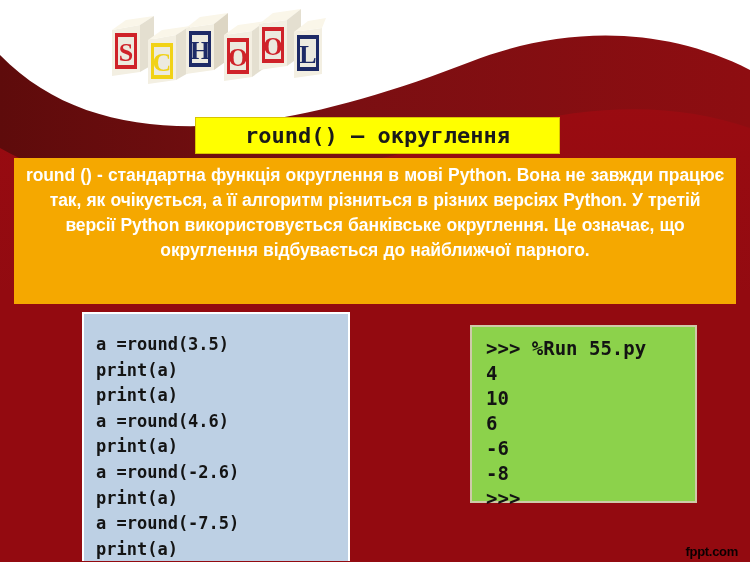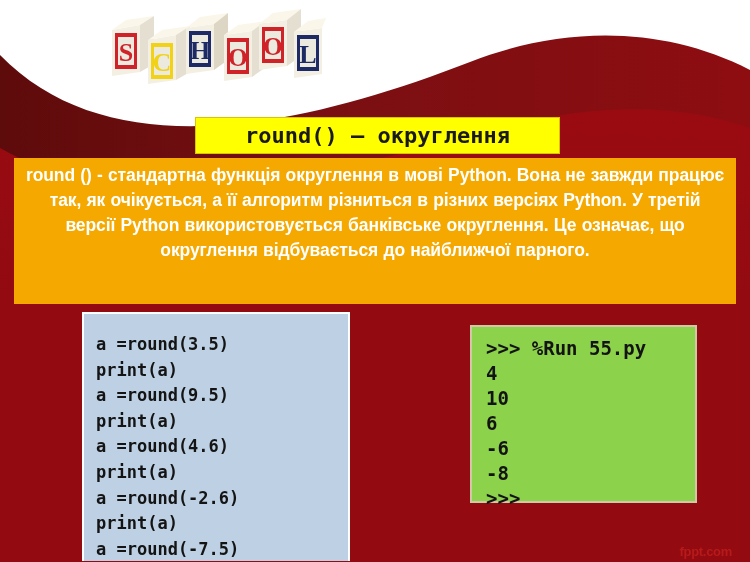--- a/index.html
+++ b/index.html
@@ -121,27 +121,27 @@
     font-size: 19px;
     font-weight: bold;
     color: #131313;
     line-height: 25px;
     white-space: pre;
   }
 
   
   #watermark {
     position: absolute;
-    right: 18px;
+    right: 12px;
     bottom: 3px;
     z-index: 9;
     font-family: "Liberation Sans", sans-serif;
     font-size: 13px;
     font-weight: bold;
-    color: #b91c1c;
+    color: #000000;
     letter-spacing: -0.3px;
     opacity: 0.92;
   }
 </style>
 </head>
 <body>
 
 <div id="slide">
 
   <svg id="bg-svg" viewBox="0 0 750 562" preserveAspectRatio="none">
@@ -225,21 +225,20 @@
     <span id="title-text">round()  — округлення</span>
   </div>
 
   <div id="desc-box">
     <div id="desc-text">round  () - стандартна функція округлення в мові Python. Вона не завжди працює так, як очікується, а її алгоритм різниться в різних версіях Python. У третій версії Python використовується банківське округлення. Це означає, що округлення відбувається до найближчої парного.</div>
   </div>
 
   <div id="code-box">
     <div class="code-line">a =round(3.5)</div>
     <div class="code-line">print(a)</div>
-    <div class="code-line">a =round(9.5)</div>
     <div class="code-line">print(a)</div>
     <div class="code-line">a =round(4.6)</div>
     <div class="code-line">print(a)</div>
     <div class="code-line">a =round(-2.6)</div>
     <div class="code-line">print(a)</div>
     <div class="code-line">a =round(-7.5)</div>
     <div class="code-line">print(a)</div>
   </div>
 
   <div id="output-box">

